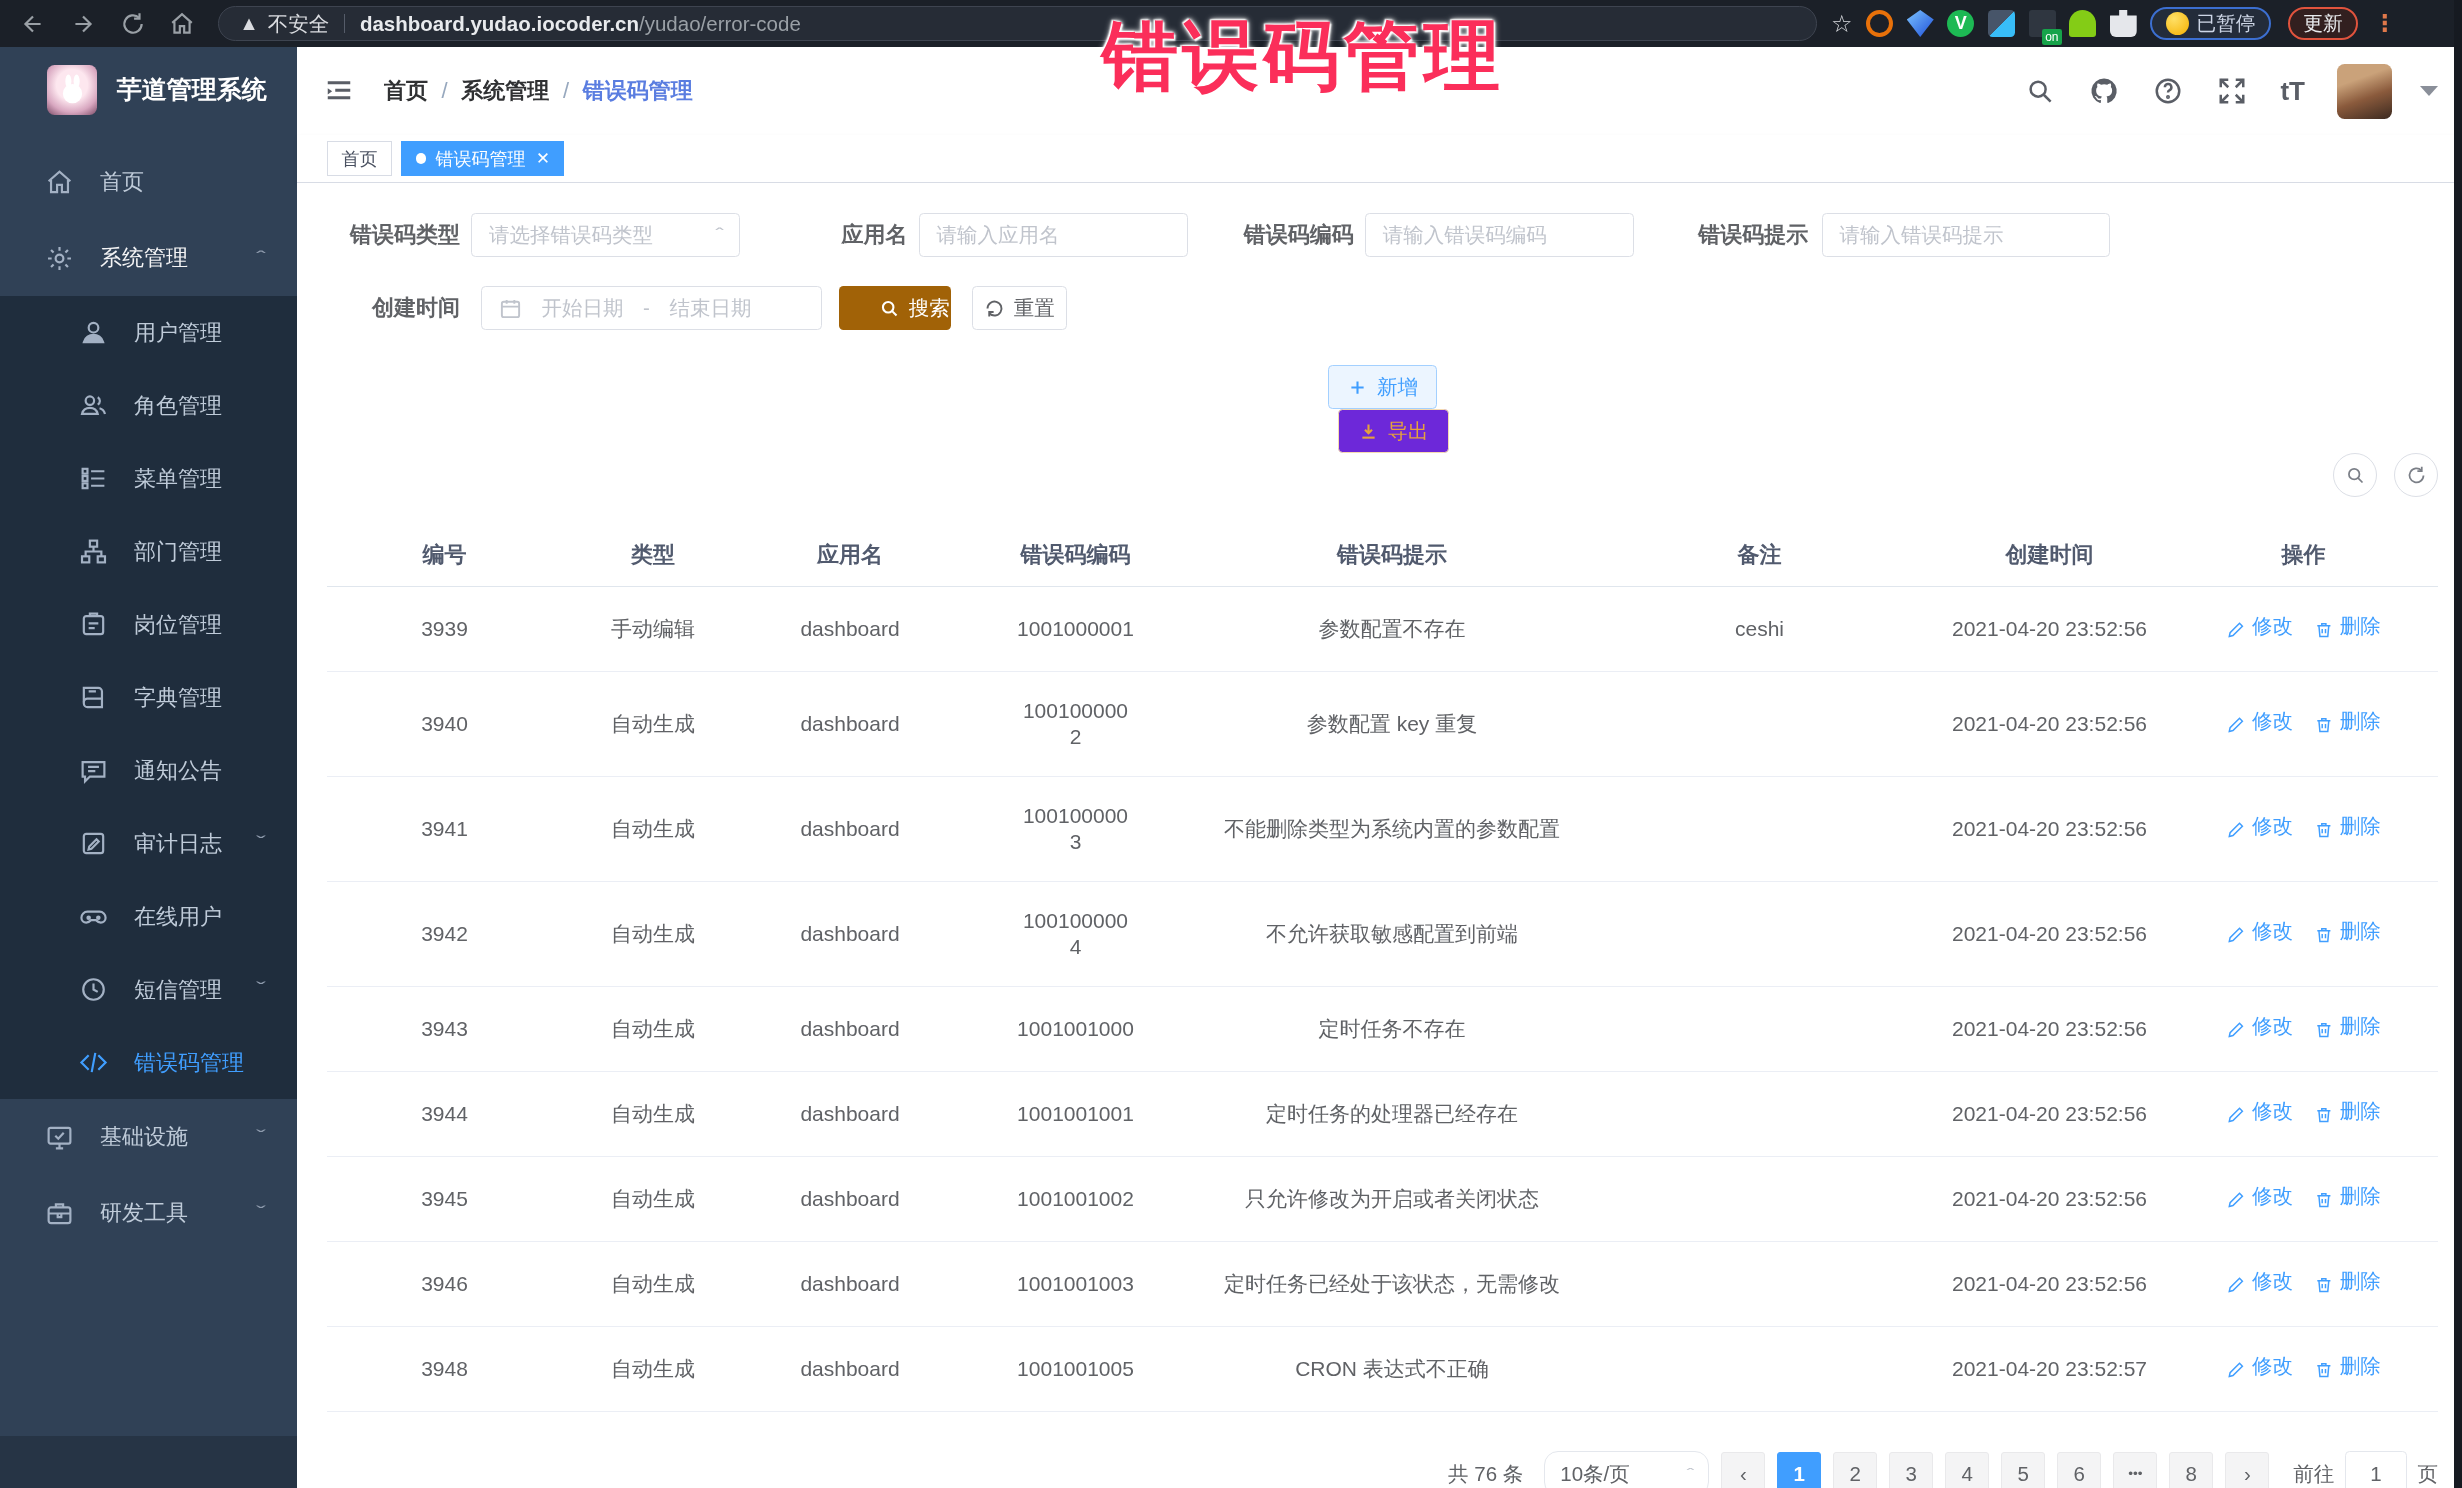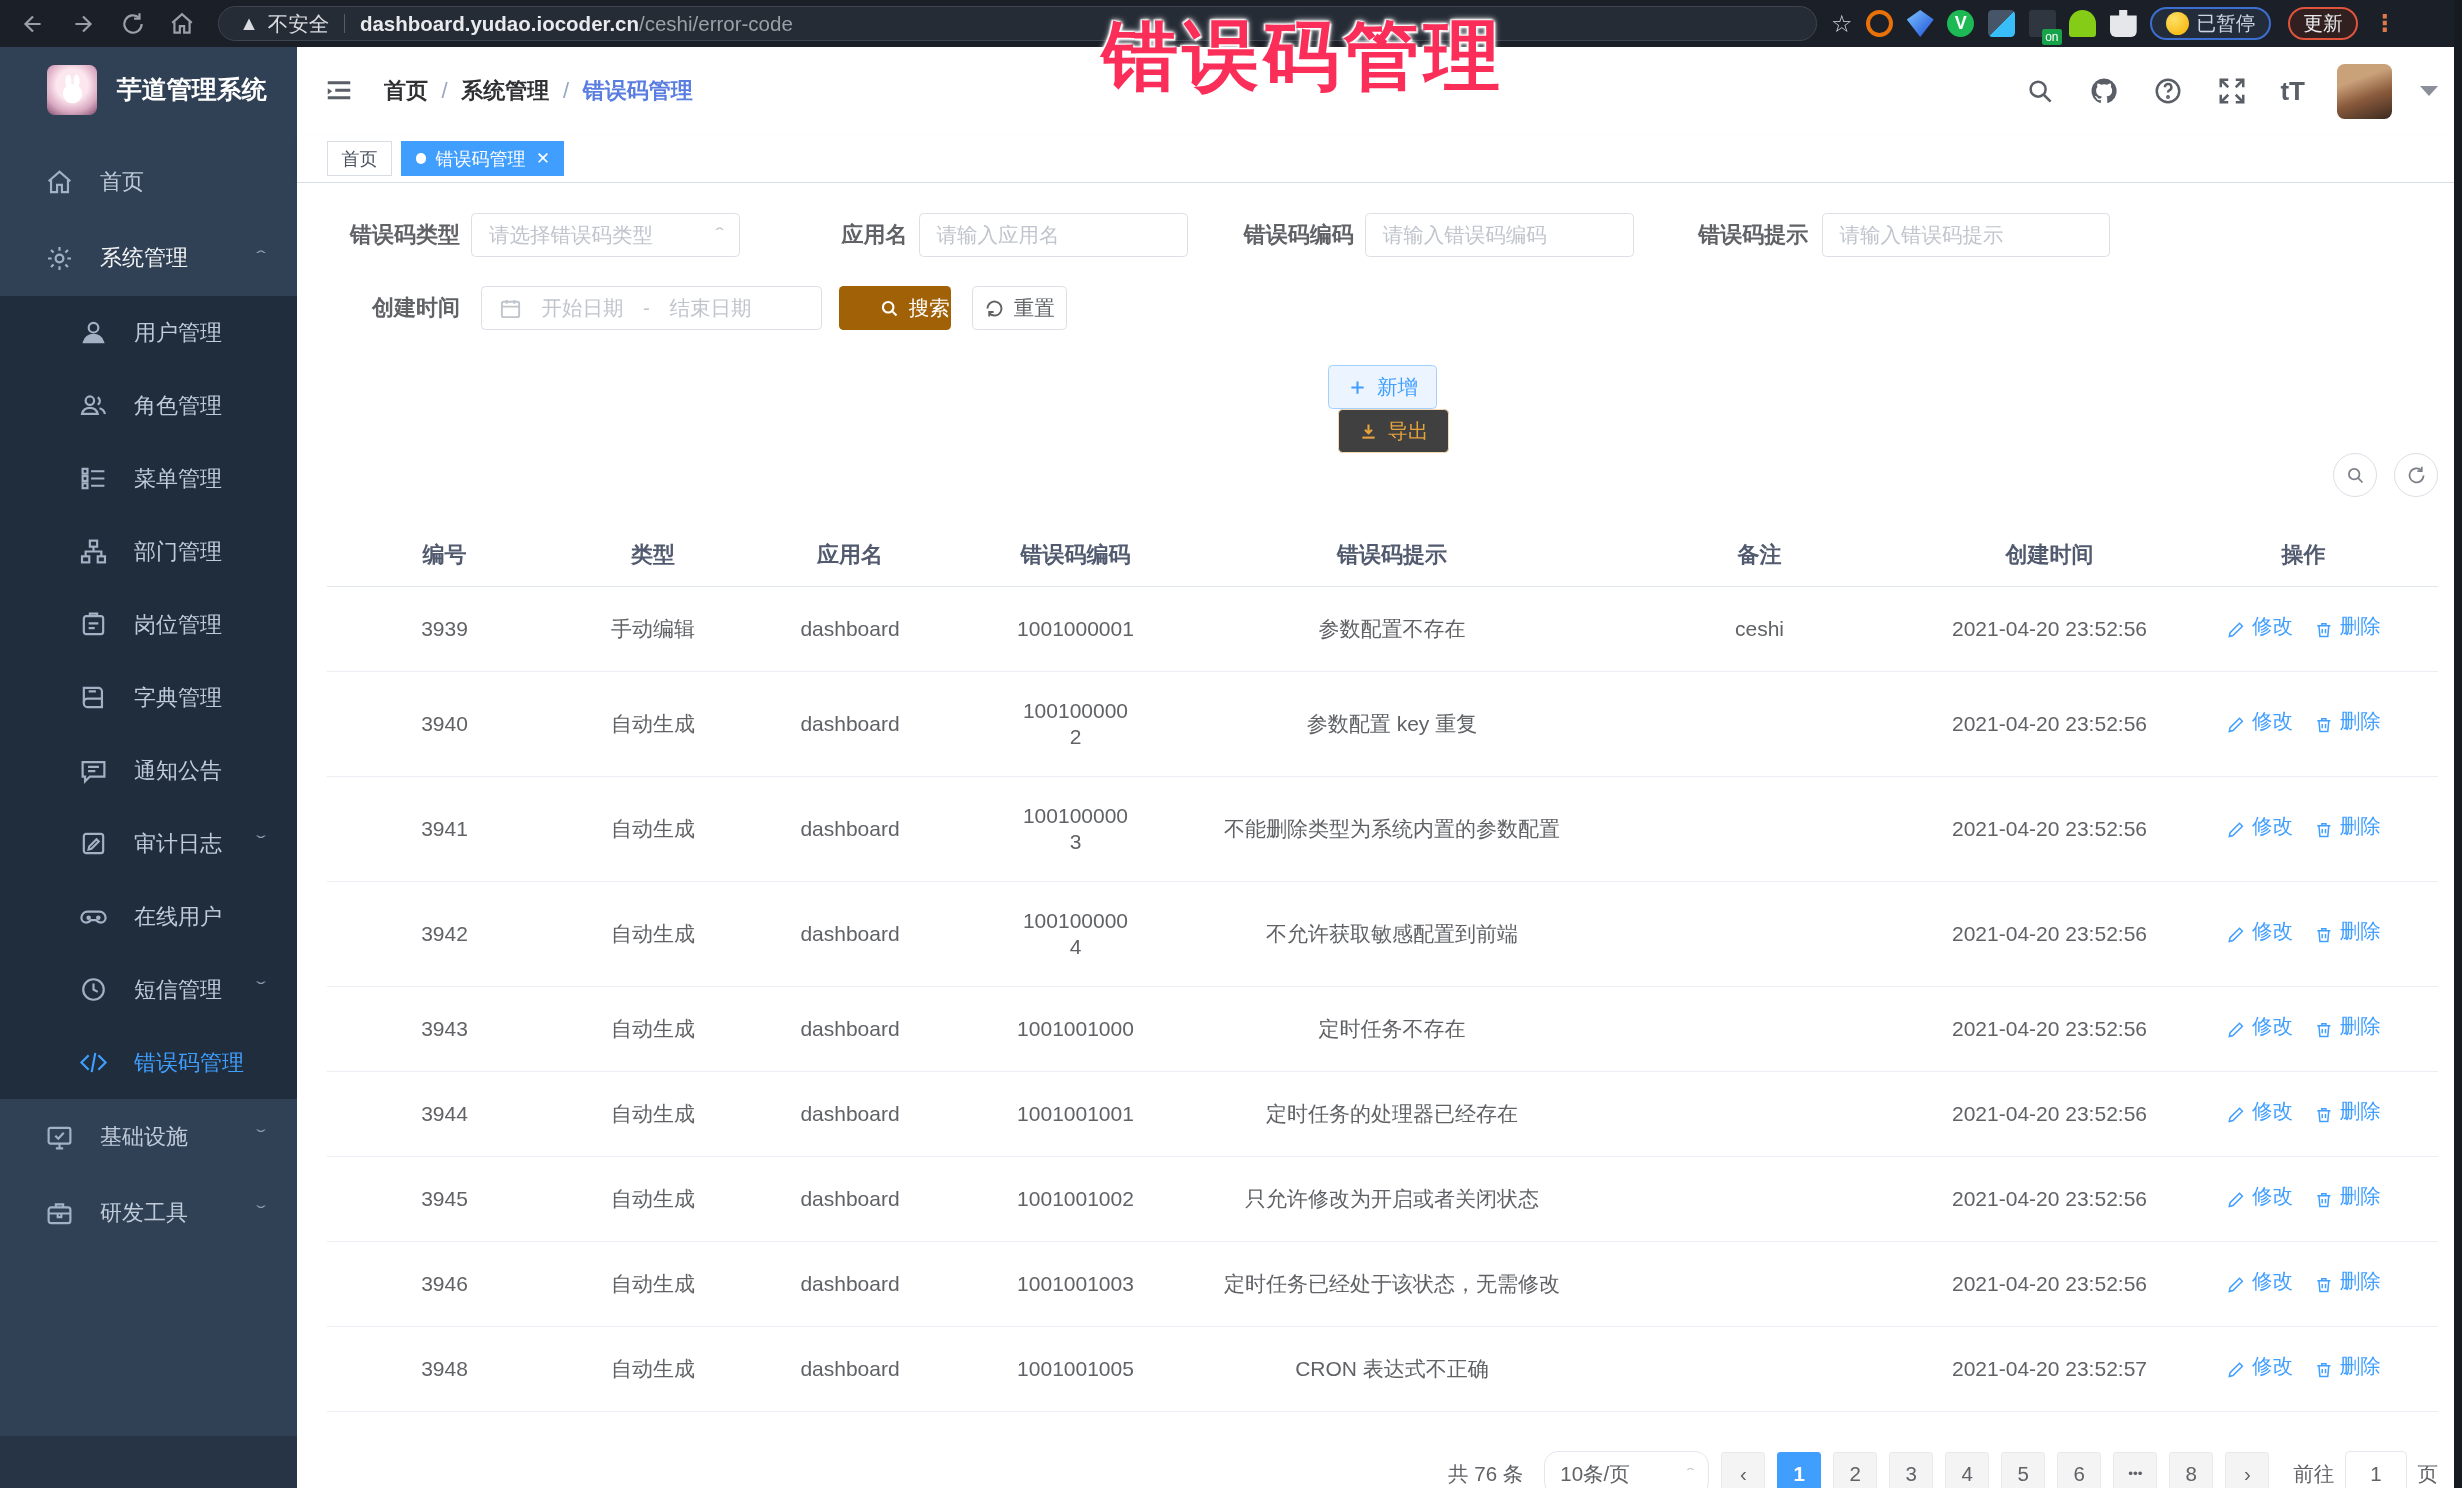--- a/index.html
+++ b/index.html
@@ -103,21 +103,21 @@
   .sel-chevron { margin-left:auto; color:#c0c4cc; font-size:16.7px; transform:scaleX(1.5); }
   .date-box { justify-content:flex-start; gap:19.7px; }
   .cal-ic { color:#c0c4cc; width:23px; height:23px; }
   .cal-ic svg { width:23px; height:23px; }
   .btn { height:44px; border-radius:4.5px; display:flex; align-items:center; justify-content:center;
     font-size:20.5px; cursor:pointer; gap:9px; border:1.5px solid transparent; flex:0 0 auto; }
   .btn svg { width:21px; height:21px; }
   .btn-primary { background:#a16207; color:#fff; width:112px;justify-content:flex-end; }
   .btn-plain { background:#fff; color:#606266; border-color:#dcdfe6; width:95px; }
   .btn-add { background:#ecf5ff; color:#409eff; border-color:#a3d0ff; width:109px; }
-  .btn-export { background:#404040; color:#e6a23c; border-color:#f5dab1; width:111px; }
+  .btn-export { background:#6d28d9; color:#e6a23c; border-color:#f5dab1; width:111px; }
   .toolbar { display:flex; align-items:center; margin-bottom:26px;flex-direction:column; }
   .circ { width:44px; height:44px; border-radius:50%; border:1.5px solid #dcdfe6; background:#fff;
     color:#7b7f87; display:flex; align-items:center; justify-content:center; }
   .circ svg { width:21px; height:21px; }
   .tool-right { margin-left:auto; display:flex; gap:16.7px; }
 
   
   table.grid { width:100%; border-collapse:collapse; table-layout:fixed; }
   .grid th { font-size:22px; color:#515a6e; font-weight:bold; padding:16.7px 7.6px; text-align:center;
     border-bottom:1.5px solid #e0e6ed; }
@@ -170,21 +170,21 @@
       <svg viewBox="0 0 24 24" fill="none" stroke="currentColor" stroke-width="2">
           <path d="M3 11l9-8 9 8"></path>
           <path d="M5 10v10h5v-6h4v6h5V10"></path>
         </svg>
     </div>
     <div class="url-pill">
       <span class="warn-tri">▲</span>
       <span class="warn-txt">不安全</span>
       <span class="url-sep"></span>
       <span class="url-host">dashboard.yudao.iocoder.cn</span>
-      <span class="url-path">/ceshi/error-code</span>
+      <span class="url-path">/yudao/error-code</span>
     </div>
     <div class="brw-right">
       <span class="star-ic">☆</span>
       <span class="ext ext-ring"></span>
       <span class="ext ext-gem"></span>
       <span class="ext ext-vue">V</span>
       <span class="ext ext-grid"></span>
       <span class="ext ext-list"></span>
       <span class="ext ext-key"></span>
       <span class="ext ext-puzzle"></span>

